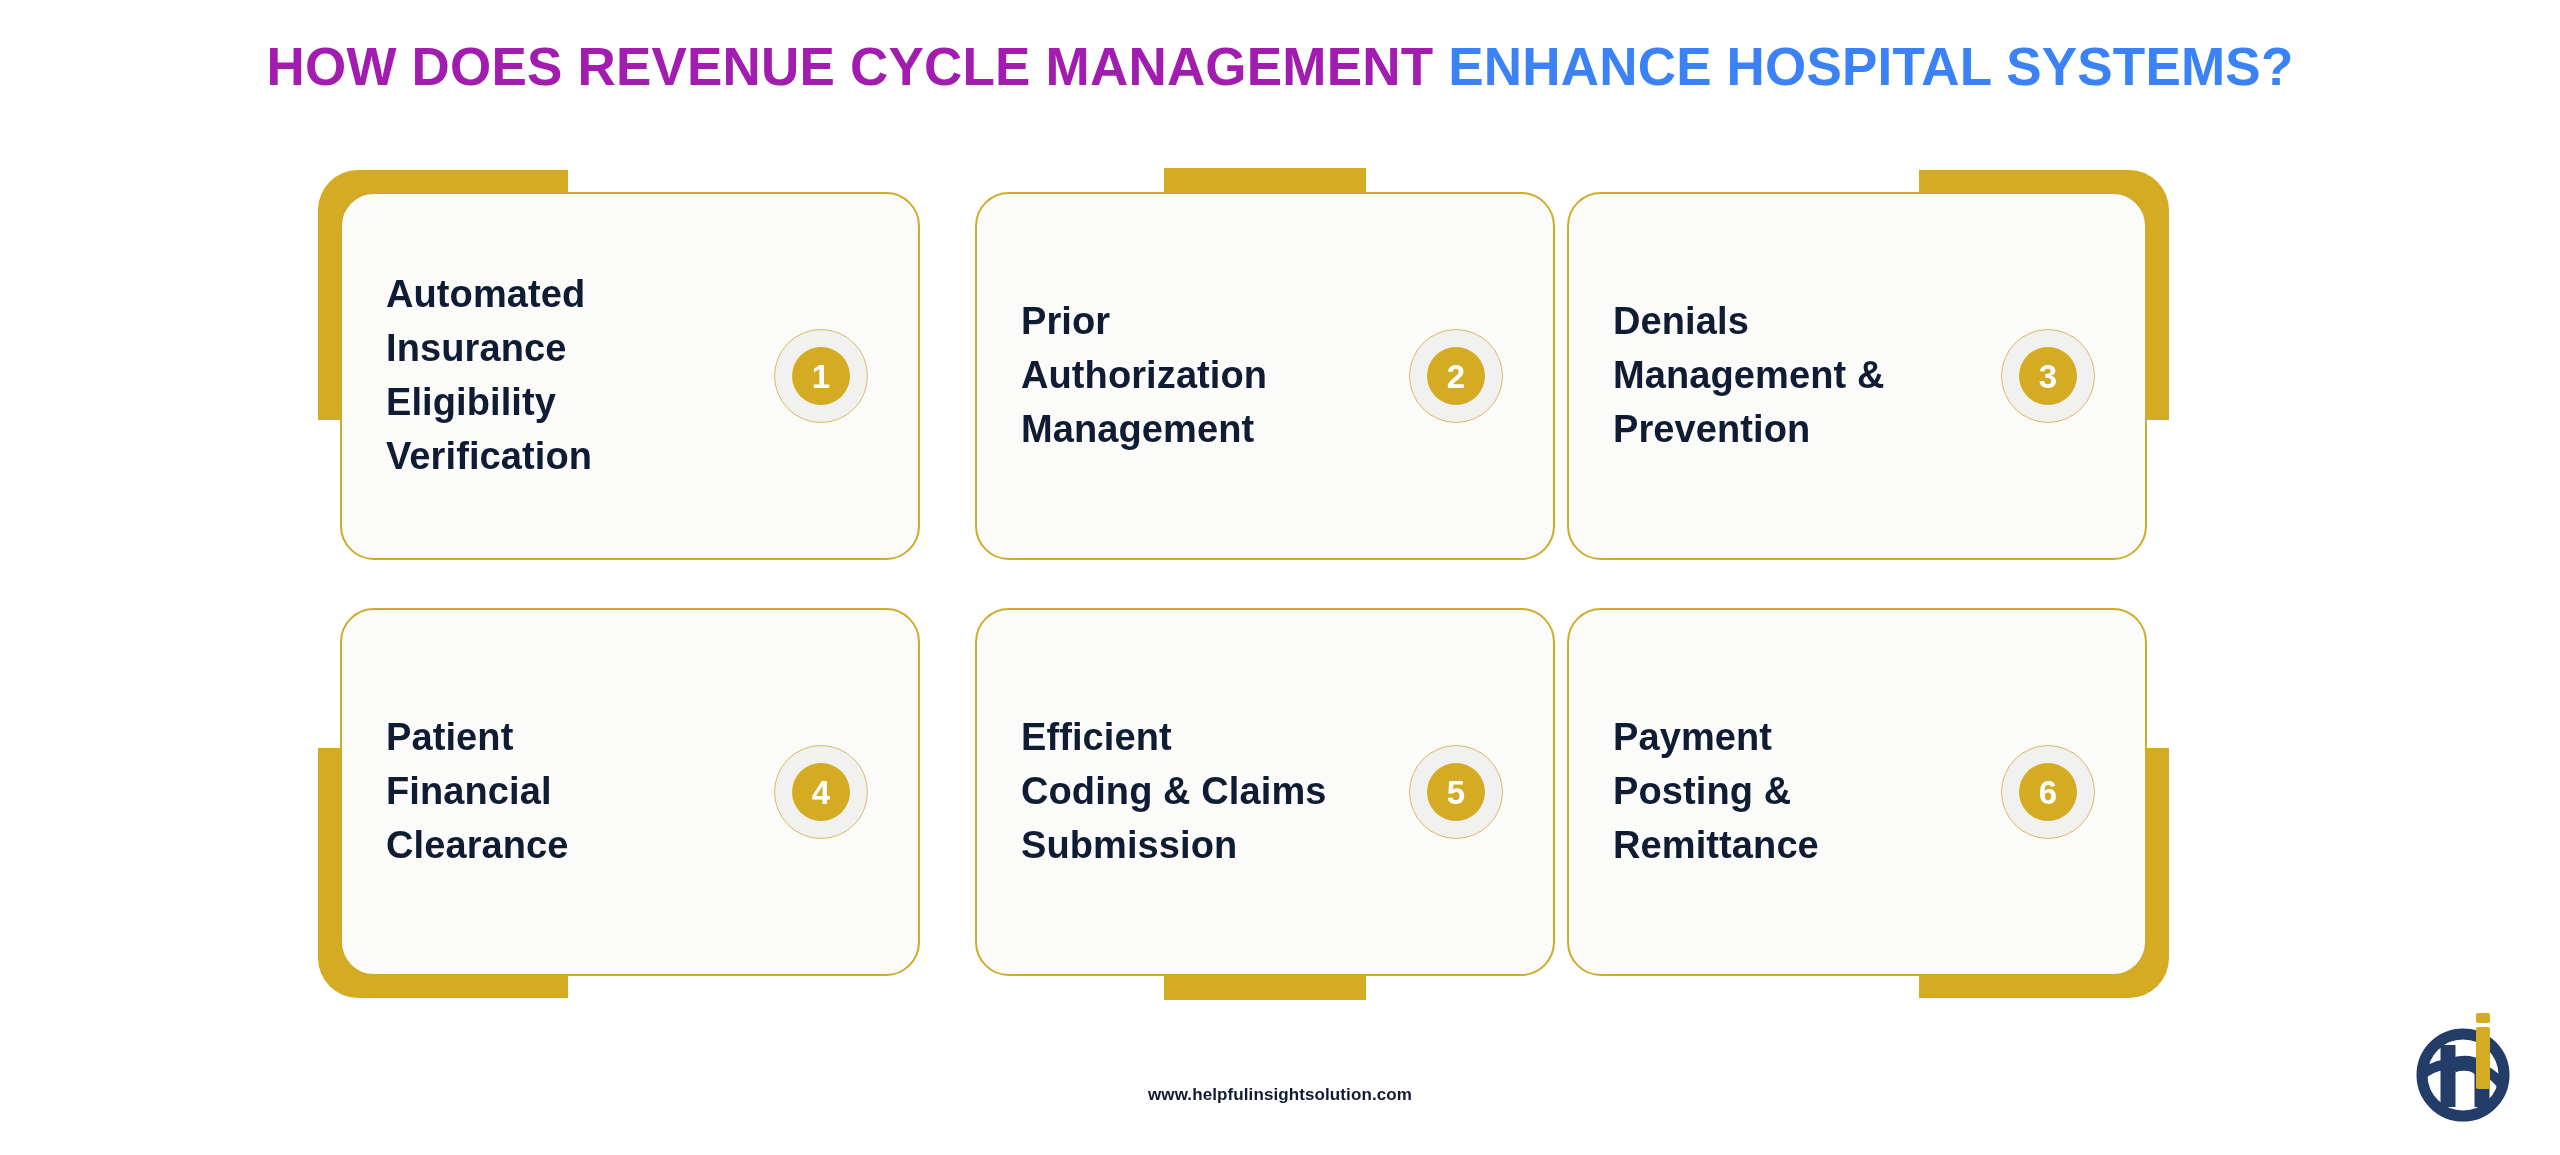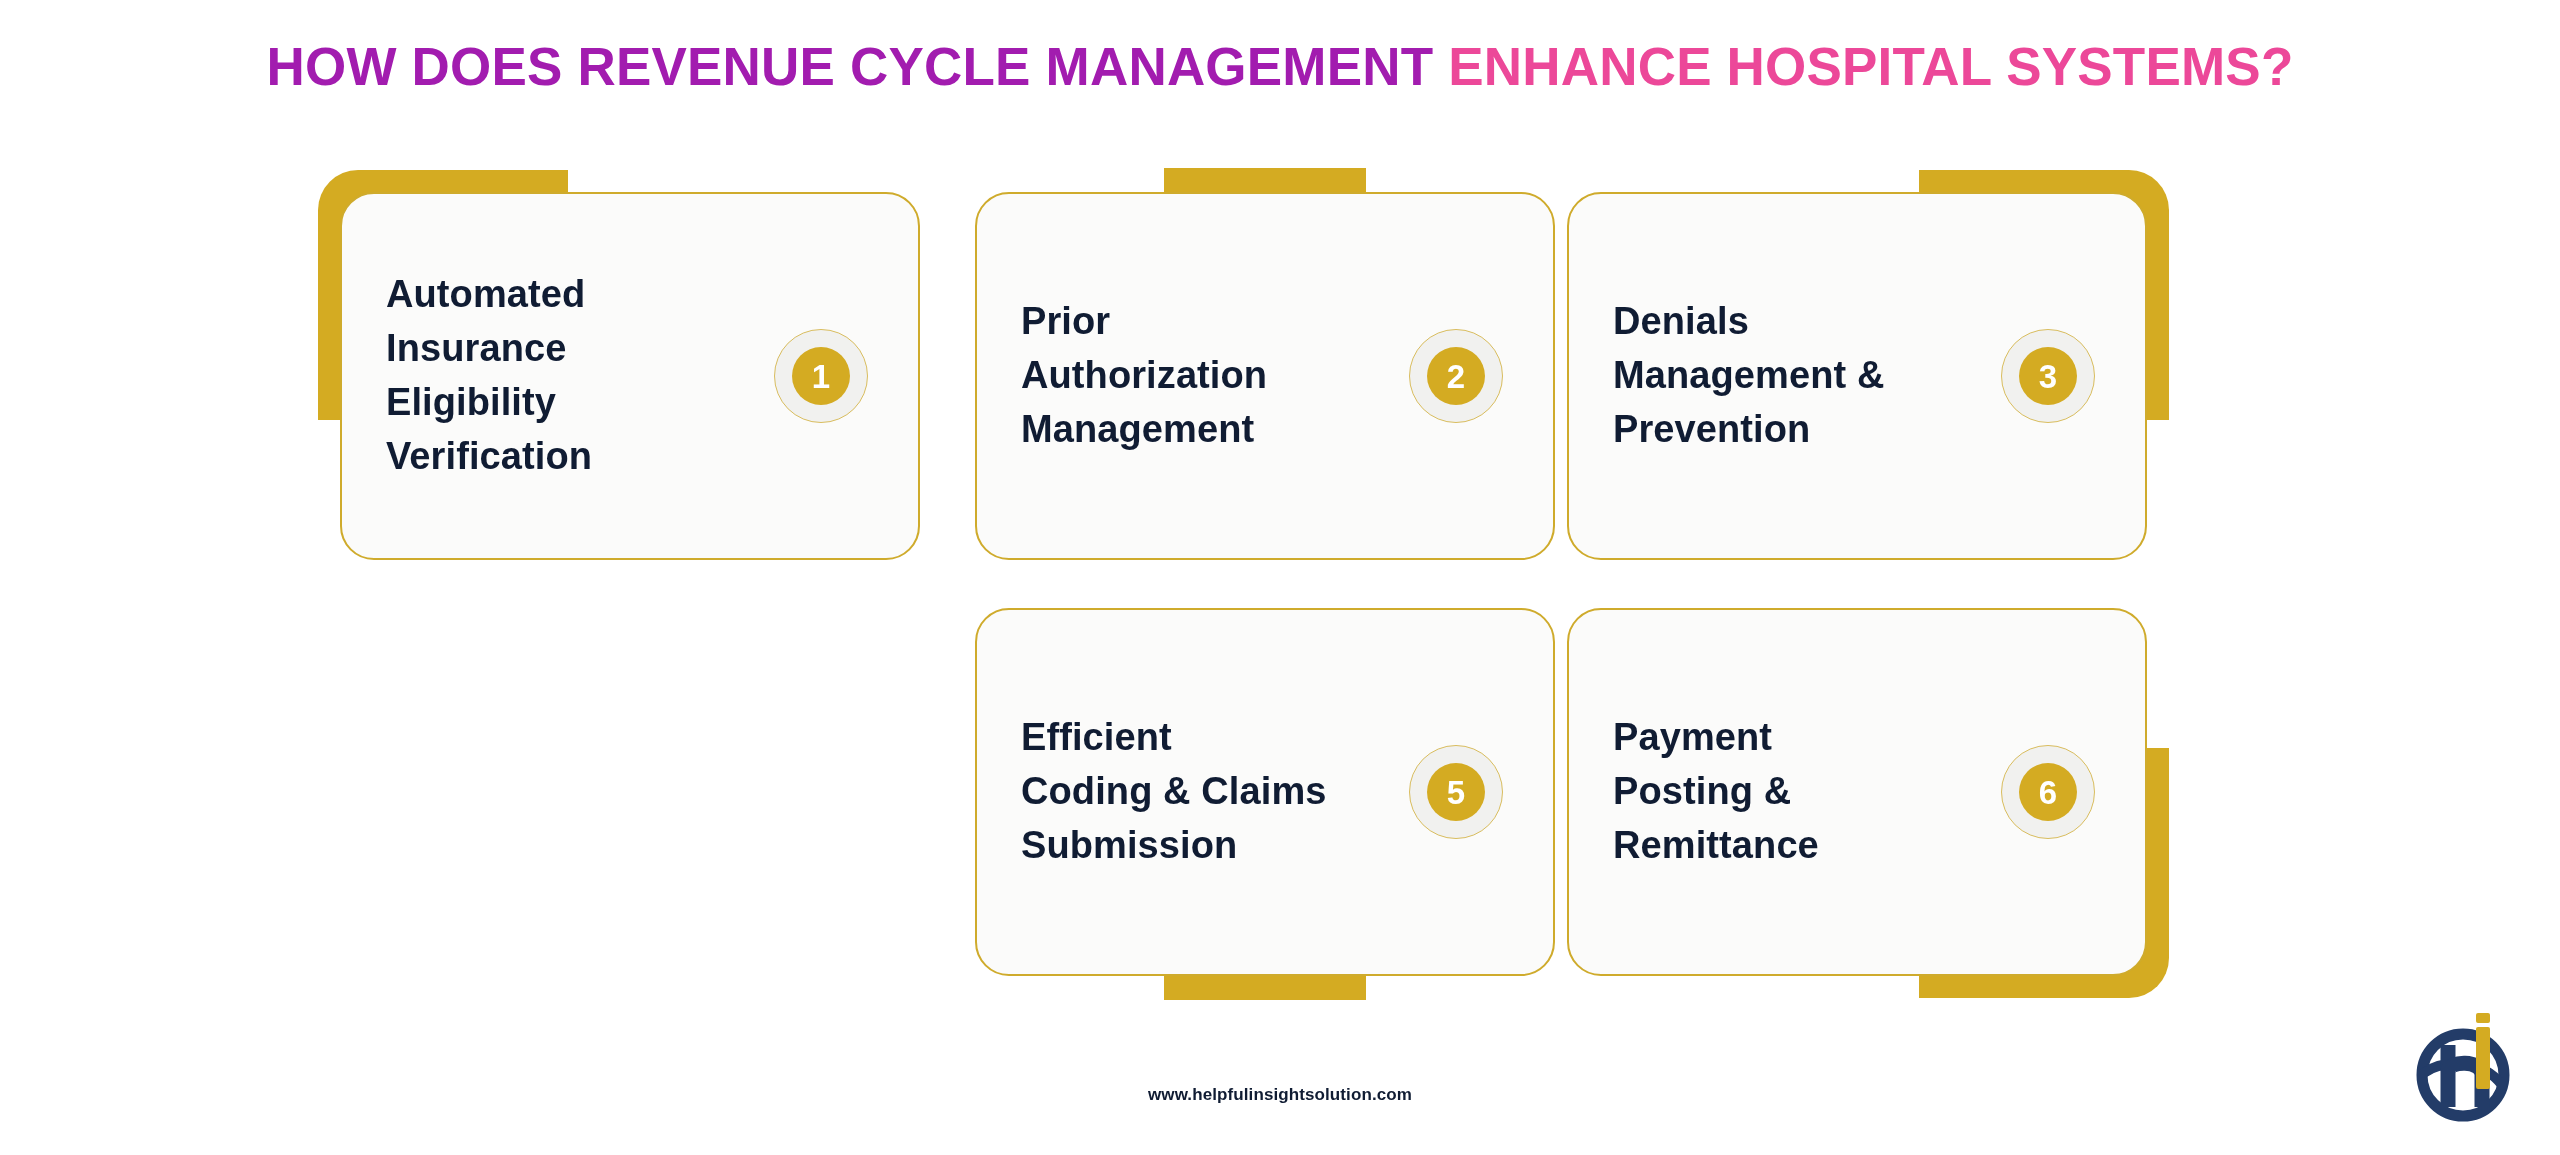--- a/index.html
+++ b/index.html
@@ -25,21 +25,21 @@
     text-align: center;
     white-space: nowrap;
   }
   .title-text {
     font-size: 53px;
     font-weight: 700;
     letter-spacing: 0.2px;
     line-height: 1.1;
   }
   .title-dark { color: #a21caf; }
-  .title-gold { color: #ec4899; }
+  .title-gold { color: #3b82f6; }
 
   
   .grid {
     position: absolute;
     left: 340px;
     top: 176px;
     width: 1890px;
     height: 816px;
   }
 
@@ -209,20 +209,31 @@
     <div class="card">
       <div class="card-title">Denials
 Management &amp;
 Prevention</div>
       <div class="badge">
         <div class="badge-inner">3</div>
       </div>
     </div>
   </div>
 
+  <div class="card-slot col-1 row-2">
+    <div class="accent bracket bracket-bl"></div>
+    <div class="card">
+      <div class="card-title">Patient
+Financial
+Clearance</div>
+      <div class="badge">
+        <div class="badge-inner">4</div>
+      </div>
+    </div>
+  </div>
 
   <div class="card-slot col-2 row-2">
     <div class="accent tab tab-bottom"></div>
     <div class="card">
       <div class="card-title">Efficient
 Coding &amp; Claims
 Submission</div>
       <div class="badge">
         <div class="badge-inner">5</div>
       </div>

